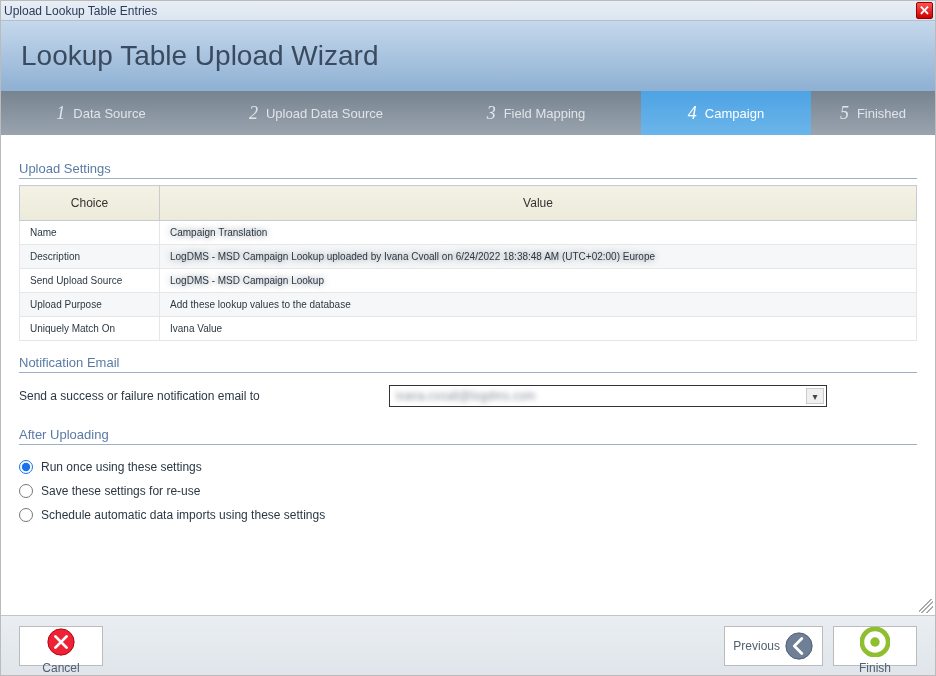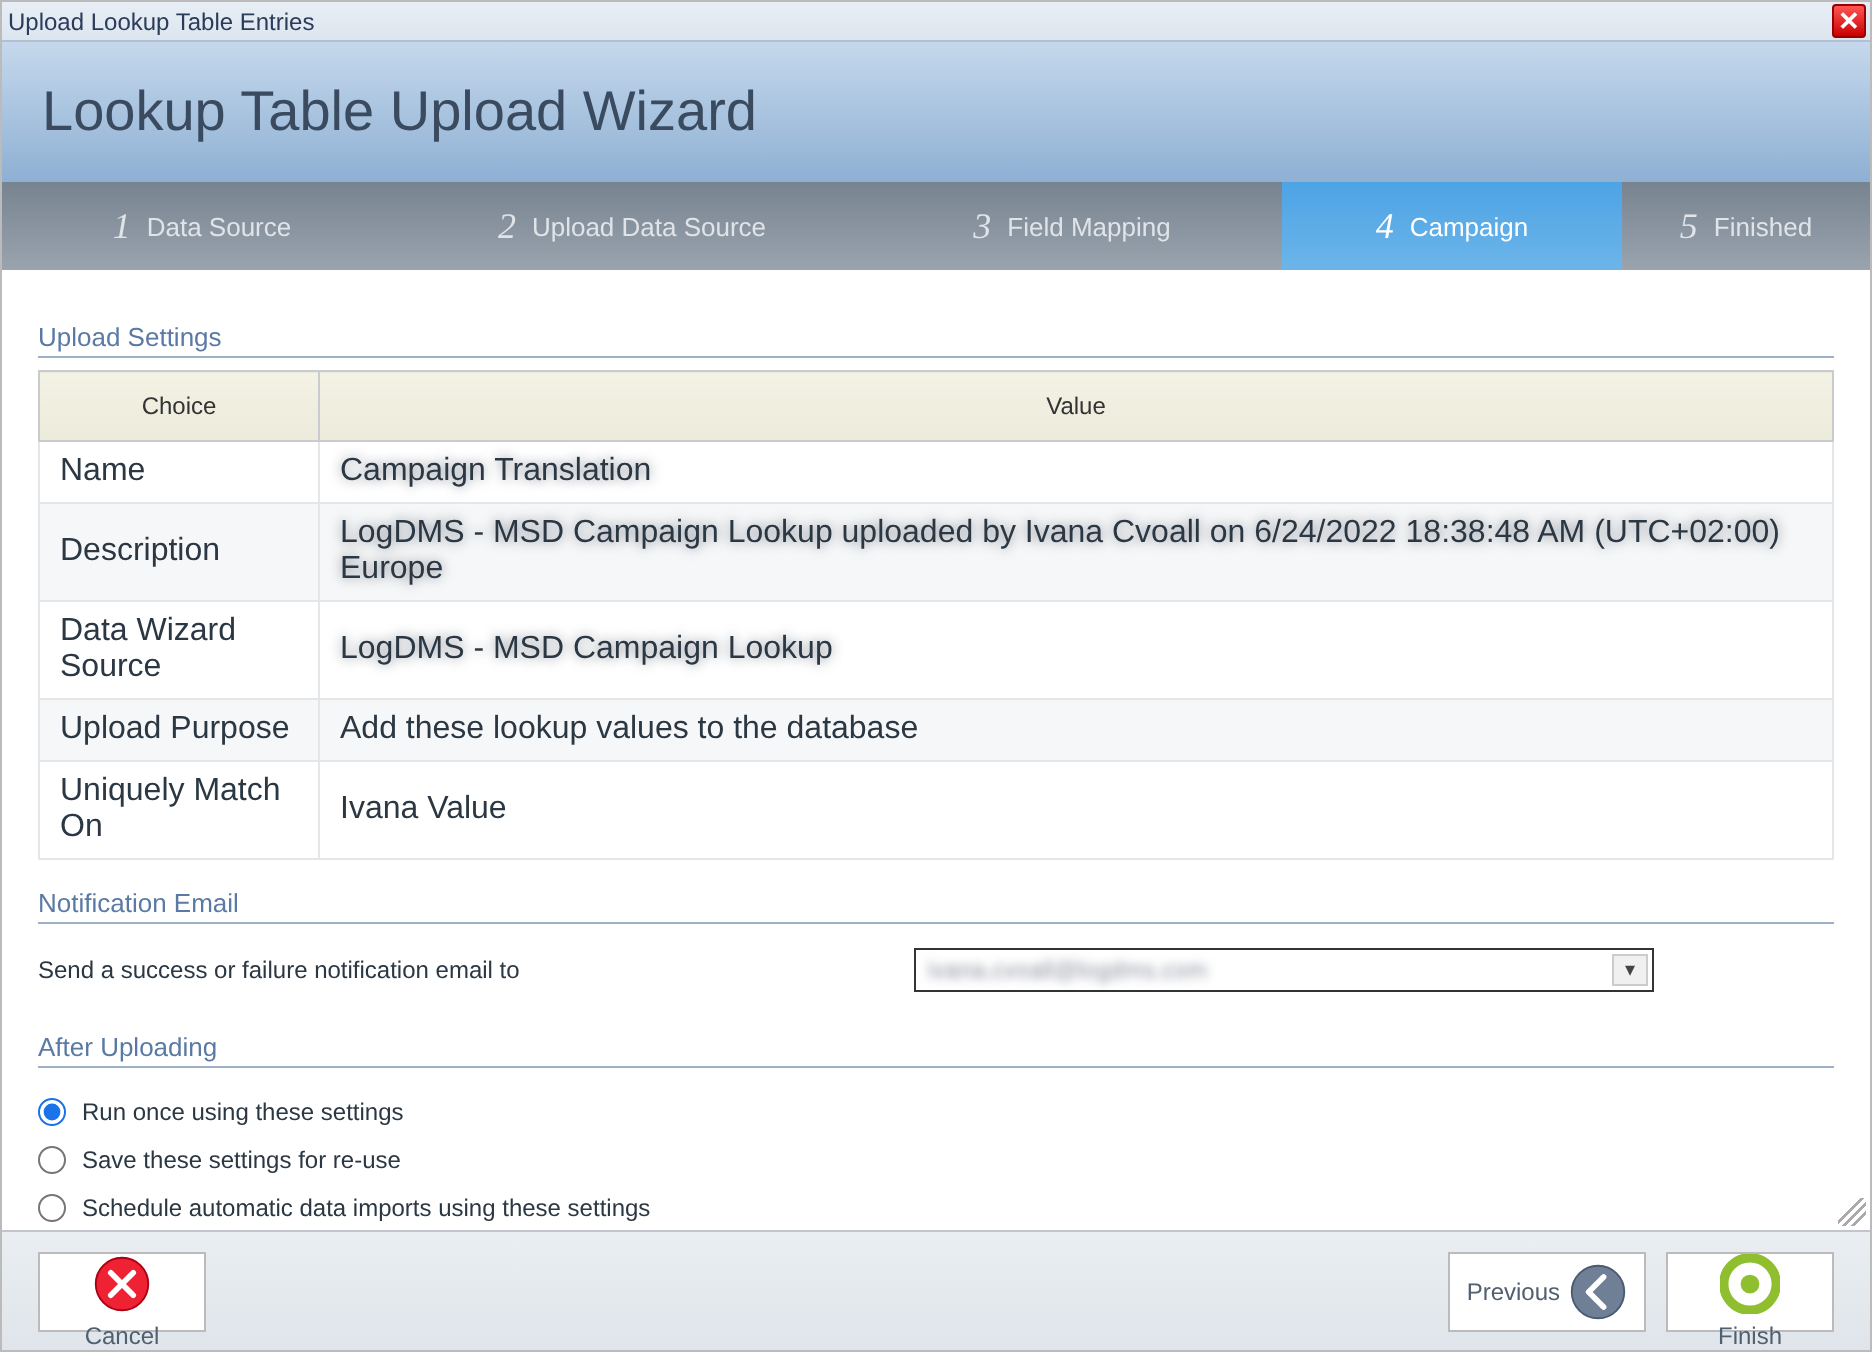--- a/index.html
+++ b/index.html
@@ -126,41 +126,41 @@
     padding: 10px 10px;
     font-weight: normal;
     font-size: 12px;
     color: #333;
     border: 1px solid #c8ccd0;
   }
   table.settings td {
     padding: 6px 10px;
     border: 1px solid #e4e6e8;
     color: #2b3843;
-    font-size: 16px;
+    font-size: 10px;
   }
   table.settings tr:nth-child(even) td { background: #f6f7f8; }
   table.settings td:first-child { width: 140px; }
   .blurred {
     color: transparent;
     text-shadow: 0 0 6px rgba(60,70,90,0.65);
     user-select: none;
   }
 
   
   .notif-row {
     display: flex;
     align-items: center;
     gap: 40px;
     padding: 6px 0;
   }
   .notif-row label { color: #2b3843; }
   .email-box {
     position: relative;
-    width: 370px;
+    width: 438px;
     height: 22px;
     border: 1px solid #333;
     background: #fff;
     display: flex;
     align-items: center;
     padding: 0 24px 0 6px;
     margin-left: auto;
     margin-right: 90px;
   }
   .email-box .val {
@@ -294,21 +294,21 @@
     <tbody id="settings-body">
         <tr>
           <td>Name</td>
           <td class="blurred">Campaign Translation</td>
         </tr>
         <tr>
           <td>Description</td>
           <td class="blurred">LogDMS - MSD Campaign Lookup uploaded by Ivana Cvoall on 6/24/2022 18:38:48 AM (UTC+02:00) Europe</td>
         </tr>
         <tr>
-          <td>Data Wizard Source</td>
+          <td>Send Upload Source</td>
           <td class="blurred">LogDMS - MSD Campaign Lookup</td>
         </tr>
         <tr>
           <td>Upload Purpose</td>
           <td>Add these lookup values to the database</td>
         </tr>
         <tr>
           <td>Uniquely Match On</td>
           <td>Ivana Value</td>
         </tr>

